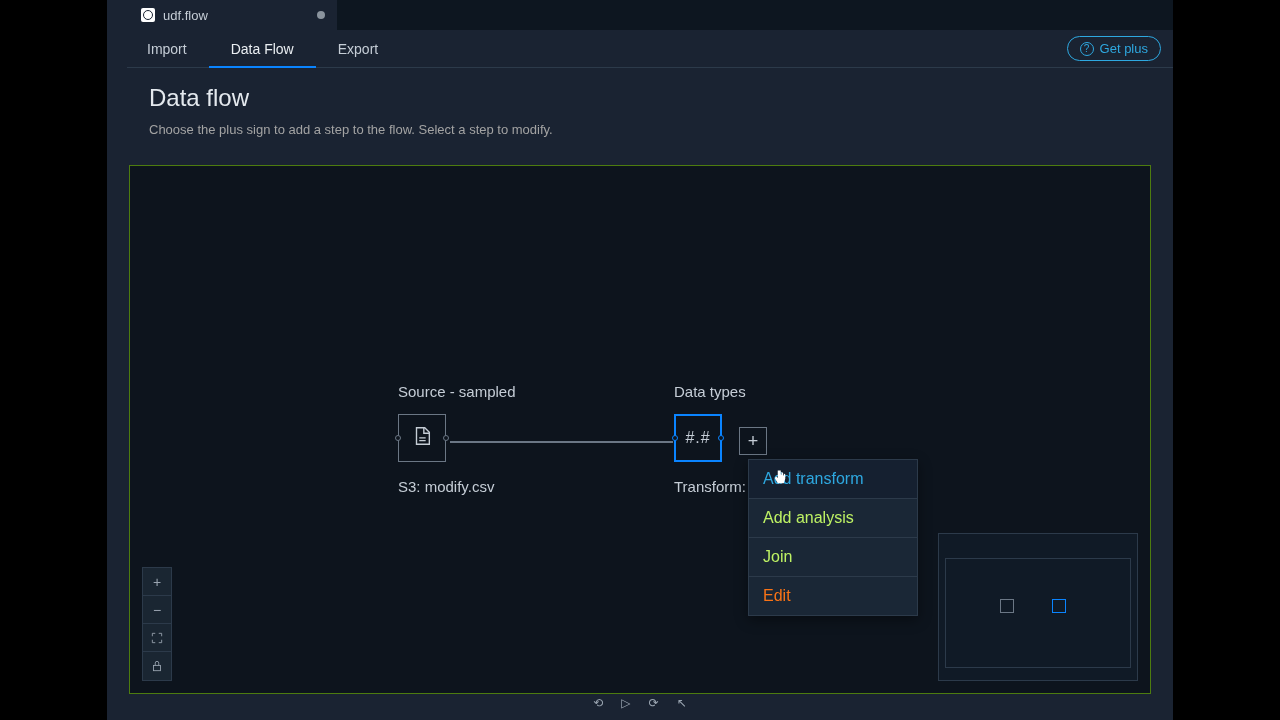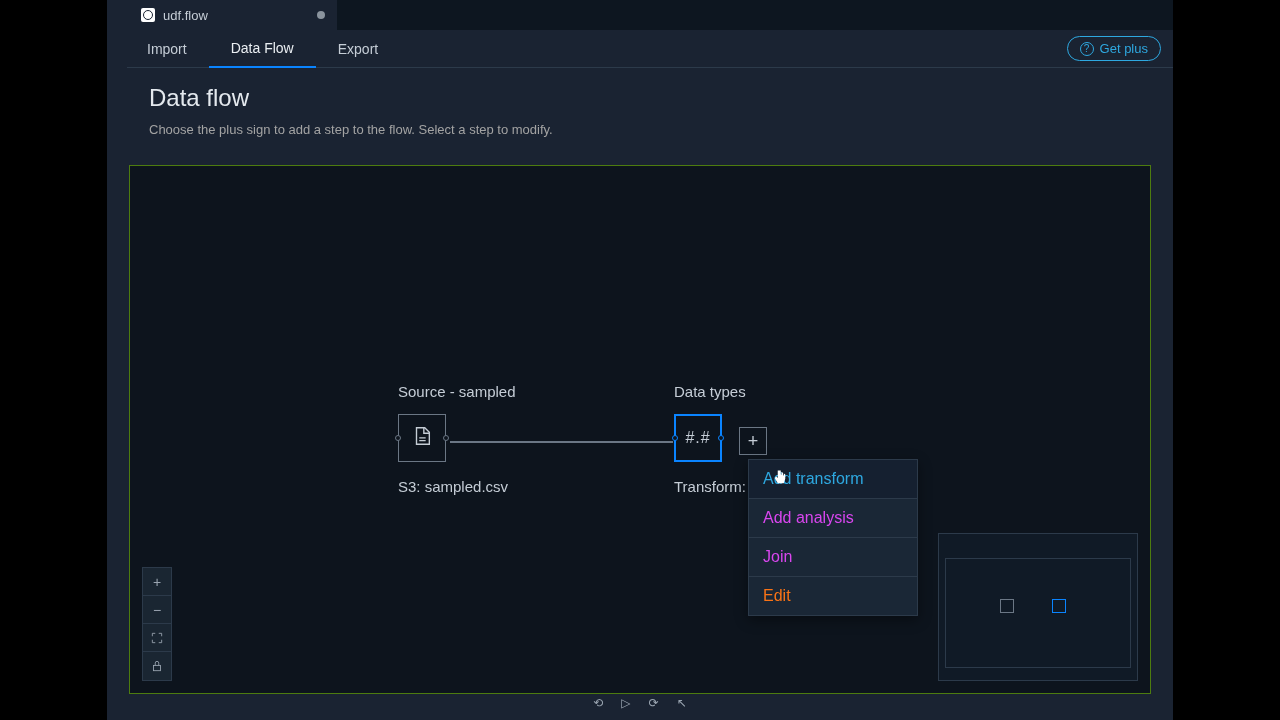--- a/index.html
+++ b/index.html
@@ -57,21 +57,21 @@
   .tab .dirty-dot {
     position: absolute;
     right: 12px;
     width: 8px;
     height: 8px;
     background: #8a939d;
     border-radius: 50%;
   }
   .nav-bar {
     display: flex;
-    align-items: center;
+    align-items: flex-end;
     padding: 0 20px;
     border-bottom: 1px solid #2c3a4a;
     height: 38px;
     position: relative;
   }
   .nav-item {
     color: #c5cdd6;
     font-size: 14px;
     padding: 0 22px;
     height: 100%;
@@ -224,21 +224,21 @@
   
   .context-menu {
     position: absolute;
     background: #1a2736;
     border: 1px solid #2c3a4a;
     width: 170px;
     box-shadow: 0 4px 12px rgba(0,0,0,0.4);
   }
   .context-menu .menu-item {
     padding: 10px 14px;
-    color: #d946ef;
+    color: #bef264;
     font-size: 16px;
     cursor: pointer;
     border-bottom: 1px solid #2c3a4a;
   }
   .context-menu .menu-item:last-child { border-bottom: none; }
   .context-menu .menu-item.highlight {
     color: #2ea8e0;
     background: #152030;
   }
   .context-menu .menu-item.disabled {
@@ -322,21 +322,21 @@
         <span class="port-left"></span>
         <span class="node-icon-file">
           <svg viewBox="0 0 24 24">
               <path d="M6 3h9l5 5v13H6z"></path>
               <path d="M14 3v6h6"></path>
               <path d="M9 14h7M9 17h7"></path>
             </svg>
         </span>
         <span class="port-right"></span>
       </div>
-      <div class="node-label-bottom">S3: sampled.csv</div>
+      <div class="node-label-bottom">S3: modify.csv</div>
     </div>
 
     <div class="edge" style="left:320px; top:275px; width:223px;"></div>
 
     <div class="node-group" style="left:544px; top:217px;">
       <div class="node-label-top">Data types</div>
       <div class="node-box selected">
         <span class="port-left"></span>
         <span class="node-icon-types">#.#</span>
         <span class="port-right"></span>

